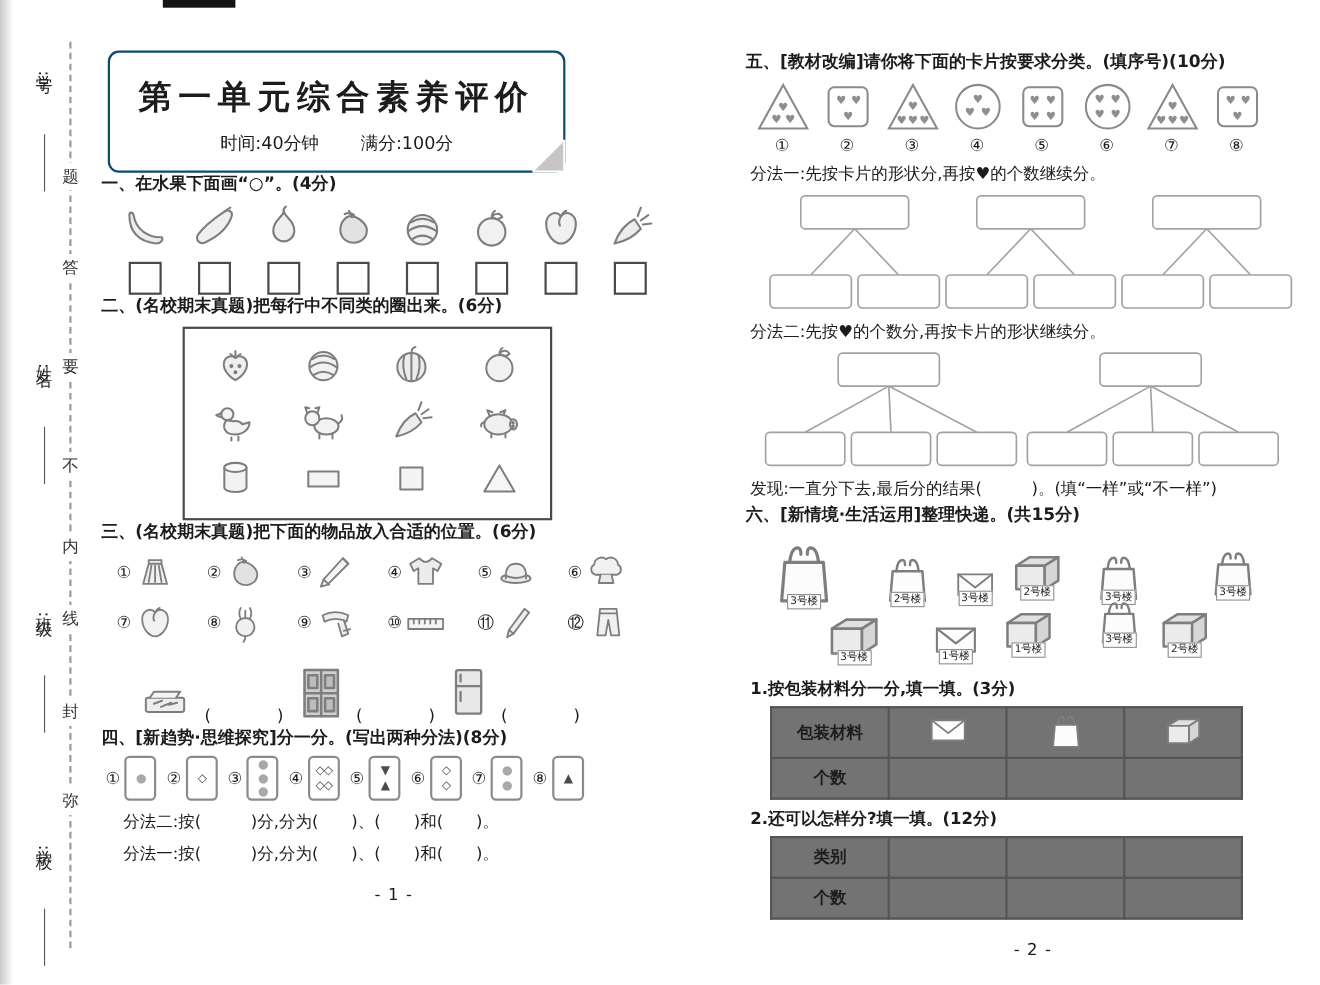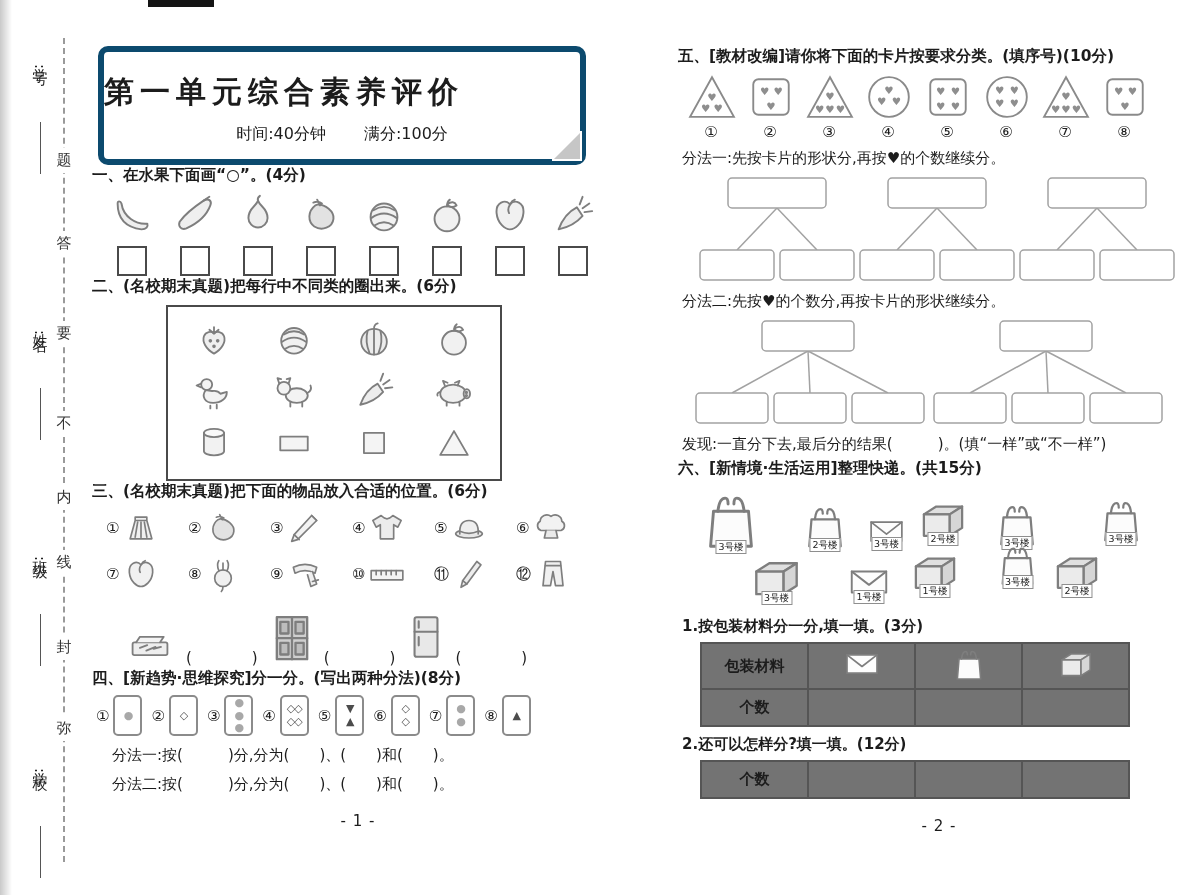--- a/index.html
+++ b/index.html
@@ -10,21 +10,21 @@
   .scan-mark{position:absolute;left:148px;top:0;width:66px;height:7px;background:#141414}
   
   .seal-line{position:absolute;left:63px;top:38px;height:824px;border-left:2px dashed #9a9a9a}
   .mfield{position:absolute;left:30px;writing-mode:vertical-lr;font-size:15px;letter-spacing:4px;color:#222;background:#fff}
   .mline{position:absolute;left:40px;width:1px;height:52px;background:#555}
   .schar{position:absolute;left:64px;transform:translateX(-50%);background:#fff;font-size:15px;color:#333;padding:3px 1px}
   
   .page{position:absolute;top:46px}
   .page-left{left:92px;width:532px}
   .page-right{left:678px;width:522px}
-  .title-box{position:relative;width:488px;margin-left:6px;border:6px solid #0c4a6e;border-radius:10px;padding:20px 0 14px;text-align:left;background:#fff}
+  .title-box{position:relative;width:416px;margin-left:6px;border:2px solid #0c4a6e;border-radius:10px;padding:20px 0 14px;text-align:center;background:#fff}
   .paper-title{font-size:30px;font-weight:700;letter-spacing:6px}
   .paper-sub{margin-top:11px;font-size:16px;display:flex;justify-content:center;gap:38px}
   .dog-ear{position:absolute;right:-2px;bottom:-2px;width:30px;height:30px;background:#fff}
   .dog-ear::before{content:"";position:absolute;right:2px;bottom:2px;width:0;height:0;border-bottom:26px solid #c6c6c6;border-left:26px solid transparent}
   .q{}
   .q-title{font-size:15.5px;font-weight:700;margin-bottom:6px}
   .q-sub{font-size:15px;margin:8px 0 4px 4px}
   .q-sub.bold{font-weight:700}
   
   .fruit-row,.ansbox-row{display:flex;width:505px;margin-left:8px}
@@ -424,22 +424,22 @@
               <span class="r" style="color:#a8a8a8">●</span>
             </span>
           </span>
           <span class="q4item">
             <span class="inum">⑧</span>
             <span class="mini-card">
               <span class="r" style="color:#4c4c4c">▲</span>
             </span>
           </span>
         </div>
+      <div class="q4-line">分法二:按(　　　)分,分为(　　)、(　　)和(　　)。</div>
       <div class="q4-line">分法一:按(　　　)分,分为(　　)、(　　)和(　　)。</div>
-      <div class="q4-line">分法二:按(　　　)分,分为(　　)、(　　)和(　　)。</div>
     </div>
 
     <div class="page-footer">- 1 -</div>
   </div>
 
   <div class="page page-right">
     <div class="q" style="margin-top:0">
       <div class="q-title">五、[教材改编]请你将下面的卡片按要求分类。(填序号)(10分)</div>
       <div class="q5-cards">
           <span class="q5item">
@@ -632,20 +632,26 @@
           <td class="th">个数</td>
           <td></td>
           <td></td>
           <td></td>
         </tr>
       </tbody>
         </table>
       <div class="q-sub bold">2.还可以怎样分?填一填。(12分)</div>
       <table class="q6-table">
         <tbody>
+            <tr>
+          <td class="th">类别</td>
+          <td></td>
+          <td></td>
+          <td></td>
+        </tr>
         <tr>
           <td class="th">个数</td>
           <td></td>
           <td></td>
           <td></td>
         </tr>
       </tbody>
         </table>
     </div>
 

